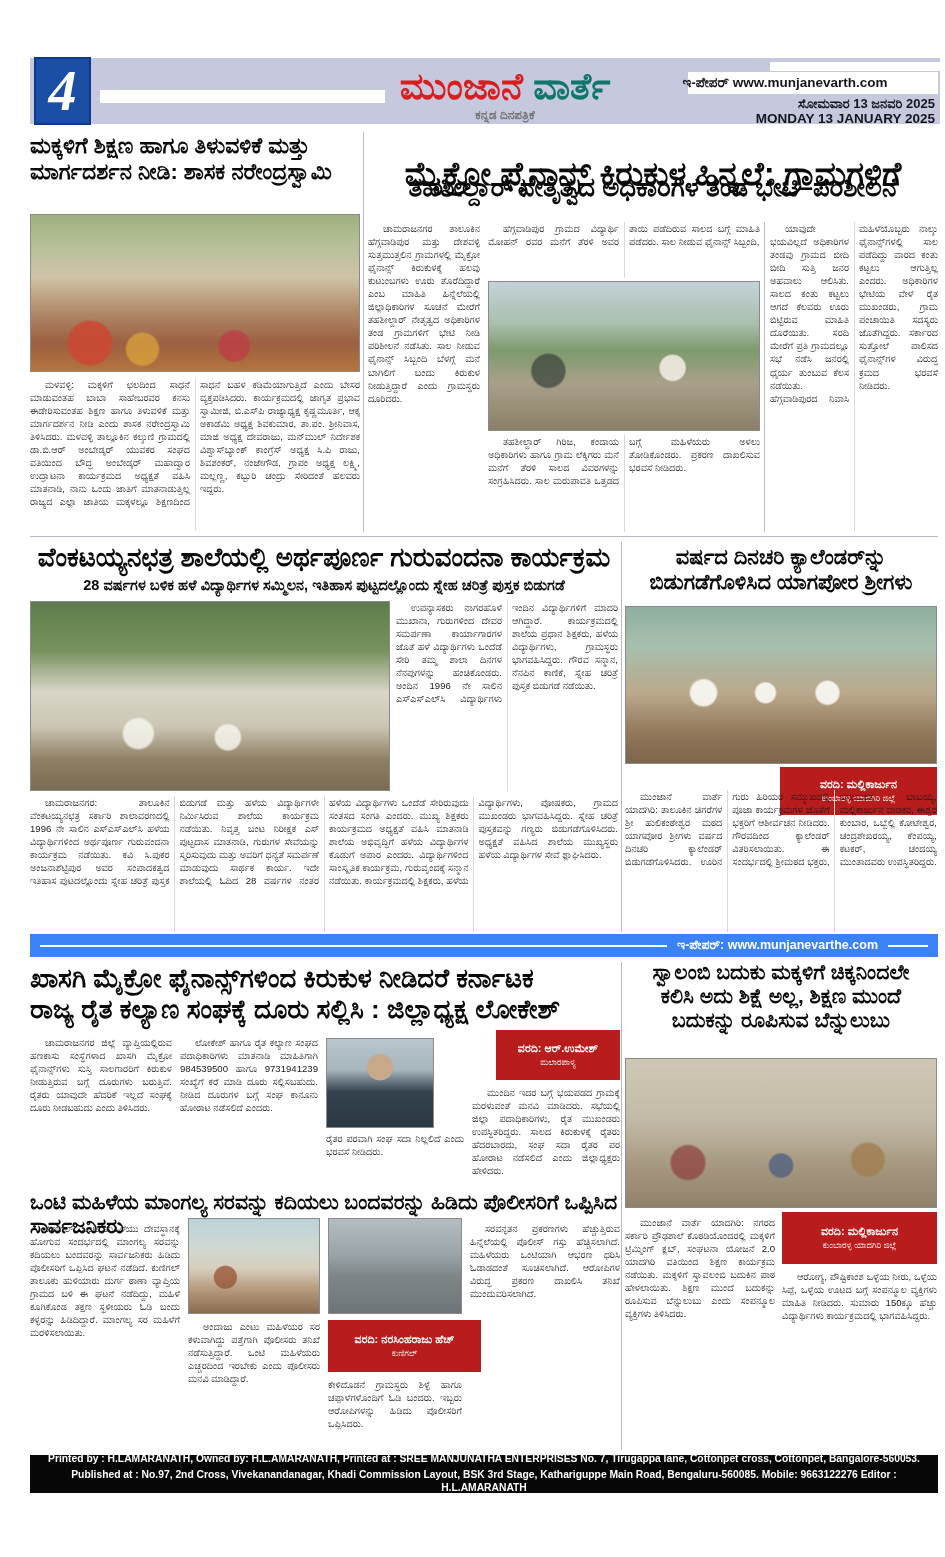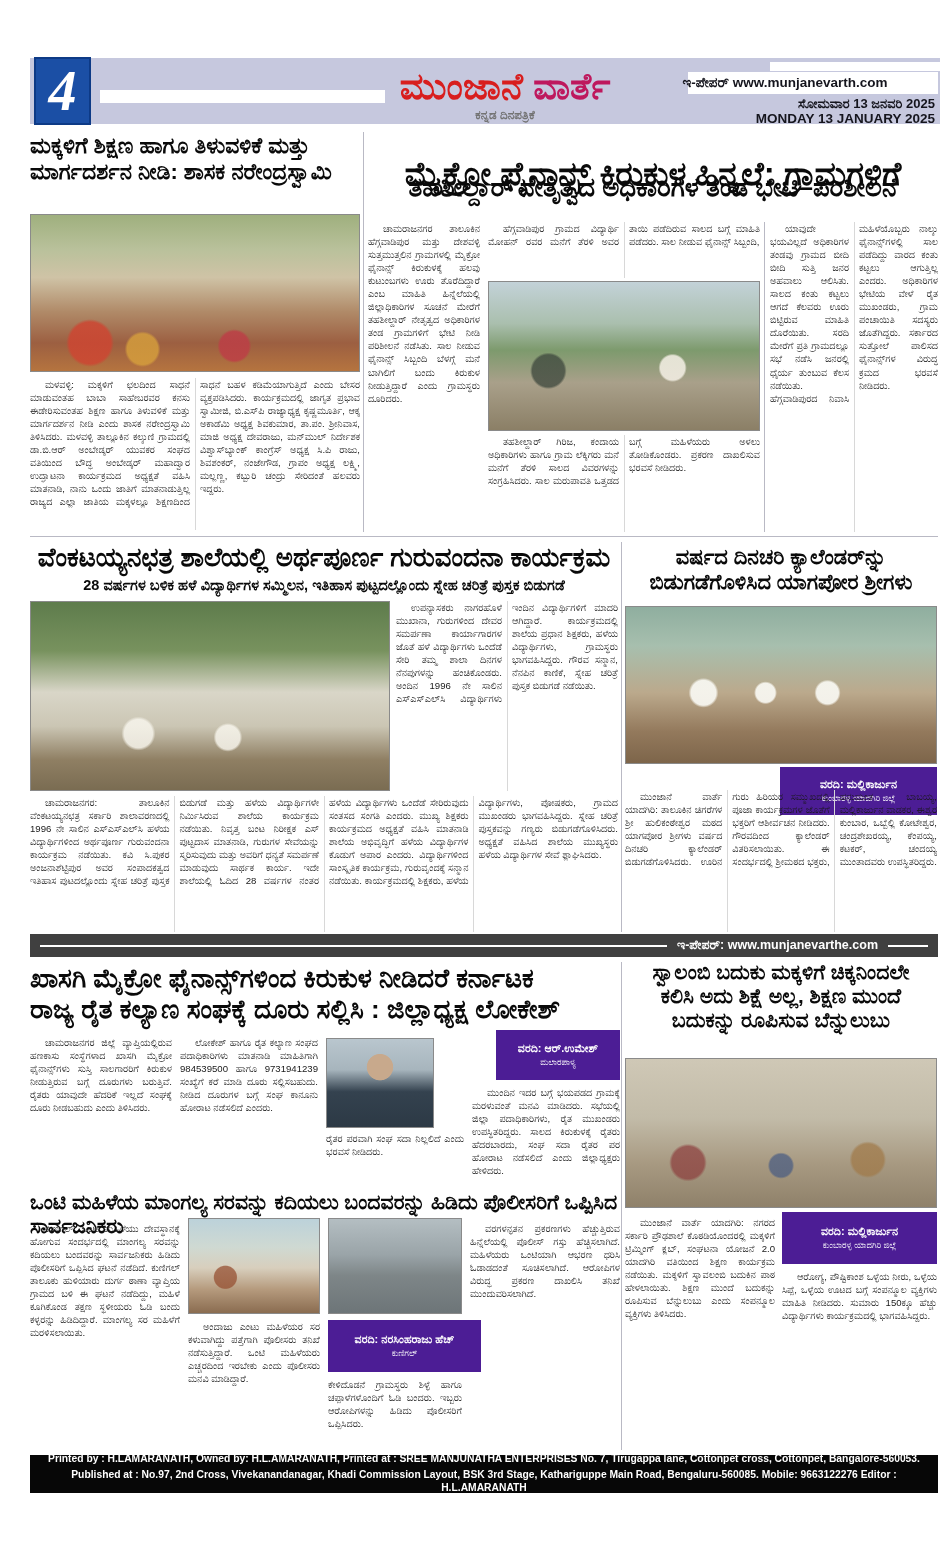--- a/index.html
+++ b/index.html
@@ -16,34 +16,34 @@
   .c4{column-count:4;column-gap:10px;column-rule:1px solid #d8d8d8;}
   
   .hl{font-weight:bold;color:#0a0a0a;line-height:1.18;letter-spacing:0;}
   .center{text-align:center;}
   
   .vline{width:1px;background:#b9b9c4;}
   .hline{height:1px;background:#b9b9c4;}
   
   .photo{border:1px solid #8a8a8a;box-sizing:border-box;}
   
-  .byline{background:#4c1d95;color:#fff;text-align:center;display:flex;flex-direction:column;justify-content:center;gap:2px;box-sizing:border-box;padding:3px 2px;}
+  .byline{background:#b91c1c;color:#fff;text-align:center;display:flex;flex-direction:column;justify-content:center;gap:2px;box-sizing:border-box;padding:3px 2px;}
   .byline .b1{font-size:11px;font-weight:bold;}
   .byline .b2{font-size:8.6px;}
   
   .header-bar{background:#c6c8de;}
   .pagenum{background:#1b4fa5;color:#fff;display:flex;align-items:center;justify-content:center;
     font-family:"Liberation Serif","DejaVu Serif",serif;font-weight:bold;font-style:italic;font-size:56px;border:2px solid #0d3a86;box-sizing:border-box;}
   .masthead{font-weight:bold;font-size:37px;line-height:1;white-space:nowrap;}
   .masthead .red{color:#d81e1e;}
-  .masthead .blk{color:#be185d;}
+  .masthead .blk{color:#0f766e;}
   .tagline{font-size:12px;font-weight:bold;color:#737373;}
   .hdr-right{font-weight:bold;color:#15151d;white-space:nowrap;}
   
-  .banner{background:#404040;color:#fff;display:flex;align-items:center;box-sizing:border-box;padding:0 10px;}
+  .banner{background:#3b82f6;color:#fff;display:flex;align-items:center;box-sizing:border-box;padding:0 10px;}
   .banner .rule{height:2px;background:#fff;flex:1;}
   .banner .txt{font-size:12.5px;font-weight:bold;margin:0 10px;white-space:nowrap;}
   
   .footer{background:#070707;color:#fff;display:flex;flex-direction:column;justify-content:center;gap:3px;text-align:center;box-sizing:border-box;}
   .footer div{font-size:10.3px;font-weight:bold;line-height:1.25;}
 </style>
 </head>
 <body>
 
 <div class="abs header-bar" style="left:30px;top:58px;width:910px;height:66px;"></div>
@@ -156,21 +156,21 @@
 <div class="abs photo" style="left:328px;top:1218px;width:134px;height:96px;background:
   radial-gradient(circle at 70% 60%, rgba(240,240,238,.85) 0 12%, transparent 13%),
   linear-gradient(180deg,#b4bec2 0%,#9aa4a8 38%,#7e8positive88 60%,#6d7578 100%);
   background:linear-gradient(180deg,#b4bec2 0%,#9aa4a8 38%,#7e8688 60%,#6d7578 100%);"></div>
 <div class="abs bt" style="left:188px;top:1320px;width:132px;height:128px;">ಅಂದಾಜು ಎಂಟು ಮಹಿಳೆಯರ ಸರ ಕಳುವಾಗಿದ್ದು ಪತ್ತೆಗಾಗಿ ಪೊಲೀಸರು ತನಿಖೆ ನಡೆಸುತ್ತಿದ್ದಾರೆ. ಒಂಟಿ ಮಹಿಳೆಯರು ಎಚ್ಚರದಿಂದ ಇರಬೇಕು ಎಂದು ಪೊಲೀಸರು ಮನವಿ ಮಾಡಿದ್ದಾರೆ.</div>
 <div class="abs byline" style="left:328px;top:1320px;width:153px;height:52px;">
   <div class="b1">ವರದಿ: ನರಸಿಂಹರಾಜು ಹೆಚ್</div>
   <div class="b2">ಕುಣಿಗಲ್</div>
 </div>
 <div class="abs bt" style="left:328px;top:1378px;width:134px;height:70px;text-indent:0;">ಕೇಳಿದೊಡನೆ ಗ್ರಾಮಸ್ಥರು ಶಿಳ್ಳೆ ಹಾಗೂ ಚಪ್ಪಾಳೆಗಳೊಂದಿಗೆ ಓಡಿ ಬಂದರು. ಇಬ್ಬರು ಆರೋಪಿಗಳನ್ನು ಹಿಡಿದು ಪೊಲೀಸರಿಗೆ ಒಪ್ಪಿಸಿದರು.</div>
-<div class="abs bt" style="left:470px;top:1222px;width:150px;height:226px;">ವರಗಳನ್ಳತನ ಪ್ರಕರಣಗಳು ಹೆಚ್ಚುತ್ತಿರುವ ಹಿನ್ನೆಲೆಯಲ್ಲಿ ಪೊಲೀಸ್ ಗಸ್ತು ಹೆಚ್ಚಿಸಲಾಗಿದೆ. ಮಹಿಳೆಯರು ಒಂಟಿಯಾಗಿ ಆಭರಣ ಧರಿಸಿ ಓಡಾಡದಂತೆ ಸೂಚಿಸಲಾಗಿದೆ. ಆರೋಪಿಗಳ ವಿರುದ್ಧ ಪ್ರಕರಣ ದಾಖಲಿಸಿ ತನಿಖೆ ಮುಂದುವರಿಸಲಾಗಿದೆ.</div>
+<div class="abs bt" style="left:470px;top:1222px;width:150px;height:226px;">ಸರವನ್ಳತನ ಪ್ರಕರಣಗಳು ಹೆಚ್ಚುತ್ತಿರುವ ಹಿನ್ನೆಲೆಯಲ್ಲಿ ಪೊಲೀಸ್ ಗಸ್ತು ಹೆಚ್ಚಿಸಲಾಗಿದೆ. ಮಹಿಳೆಯರು ಒಂಟಿಯಾಗಿ ಆಭರಣ ಧರಿಸಿ ಓಡಾಡದಂತೆ ಸೂಚಿಸಲಾಗಿದೆ. ಆರೋಪಿಗಳ ವಿರುದ್ಧ ಪ್ರಕರಣ ದಾಖಲಿಸಿ ತನಿಖೆ ಮುಂದುವರಿಸಲಾಗಿದೆ.</div>
 
 <div class="abs bt" style="left:625px;top:1216px;width:150px;height:232px;">ಮುಂಜಾನೆ ವಾರ್ತೆ ಯಾದಗಿರಿ: ನಗರದ ಸರ್ಕಾರಿ ಪ್ರೌಢಶಾಲೆ ಕೊಠಡಿಯೊಂದರಲ್ಲಿ ಮಕ್ಕಳಿಗೆ ಟ್ರಿಮ್ಮಿಂಗ್ ಕ್ಲಬ್, ಸಂಘಟನಾ ಯೋಜನೆ 2.0 ಯಾದಗಿರಿ ವತಿಯಿಂದ ಶಿಕ್ಷಣ ಕಾರ್ಯಕ್ರಮ ನಡೆಯಿತು. ಮಕ್ಕಳಿಗೆ ಸ್ವಾವಲಂಬಿ ಬದುಕಿನ ಪಾಠ ಹೇಳಲಾಯಿತು. ಶಿಕ್ಷಣ ಮುಂದೆ ಬದುಕನ್ನು ರೂಪಿಸುವ ಬೆನ್ನುಲುಬು ಎಂದು ಸಂಪನ್ಮೂಲ ವ್ಯಕ್ತಿಗಳು ತಿಳಿಸಿದರು.</div>
 <div class="abs byline" style="left:782px;top:1212px;width:155px;height:52px;">
   <div class="b1">ವರದಿ: ಮಲ್ಲಿಕಾರ್ಜುನ</div>
   <div class="b2">ಕುಂಬಾರಳ್ಳ ಯಾದಗಿರಿ ಜಿಲ್ಲೆ</div>
 </div>
 <div class="abs bt" style="left:782px;top:1270px;width:155px;height:178px;">ಆರೋಗ್ಯ, ಪೌಷ್ಟಿಕಾಂಶ ಒಳ್ಳೆಯ ನೀರು, ಒಳ್ಳೆಯ ಸಿಪ್ಪೆ, ಒಳ್ಳೆಯ ಊಟದ ಬಗ್ಗೆ ಸಂಪನ್ಮೂಲ ವ್ಯಕ್ತಿಗಳು ಮಾಹಿತಿ ನೀಡಿದರು. ಸುಮಾರು 150ಕ್ಕೂ ಹೆಚ್ಚು ವಿದ್ಯಾರ್ಥಿಗಳು ಕಾರ್ಯಕ್ರಮದಲ್ಲಿ ಭಾಗವಹಿಸಿದ್ದರು.</div>
 
 <div class="abs footer" style="left:30px;top:1455px;width:908px;height:38px;">
   <div>Printed by : H.LAMARANATH, Owned by: H.L.AMARANATH, Printed at : SREE MANJUNATHA ENTERPRISES No. 7, Tirugappa lane, Cottonpet cross, Cottonpet, Bangalore-560053.</div>

